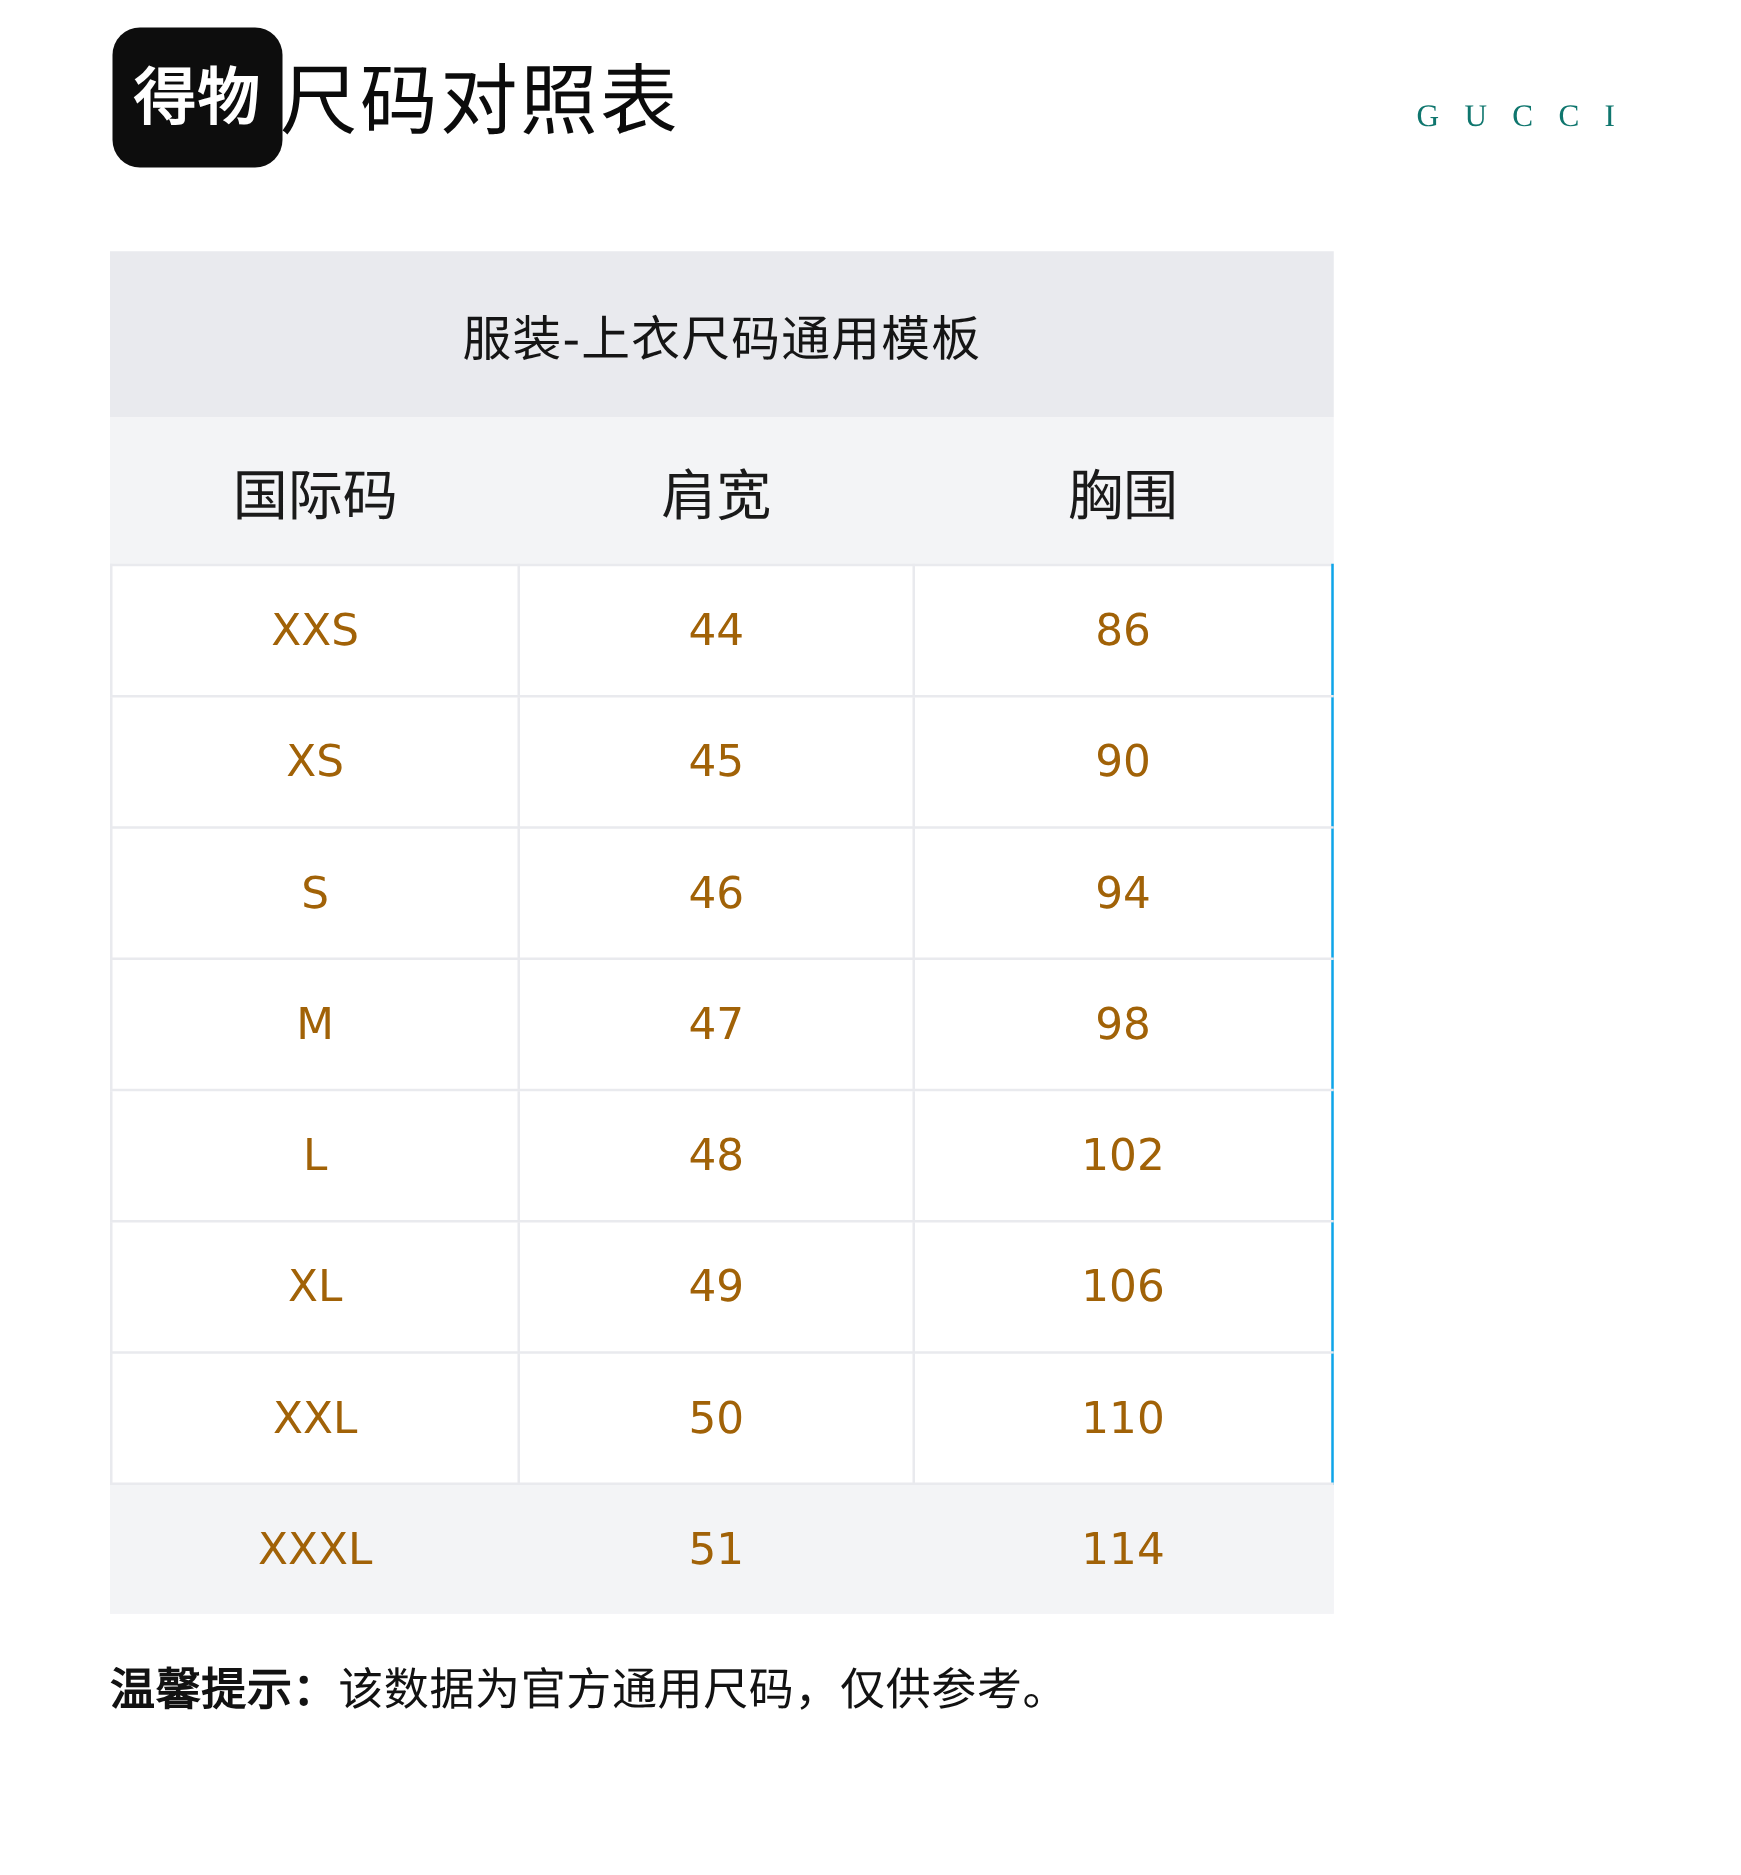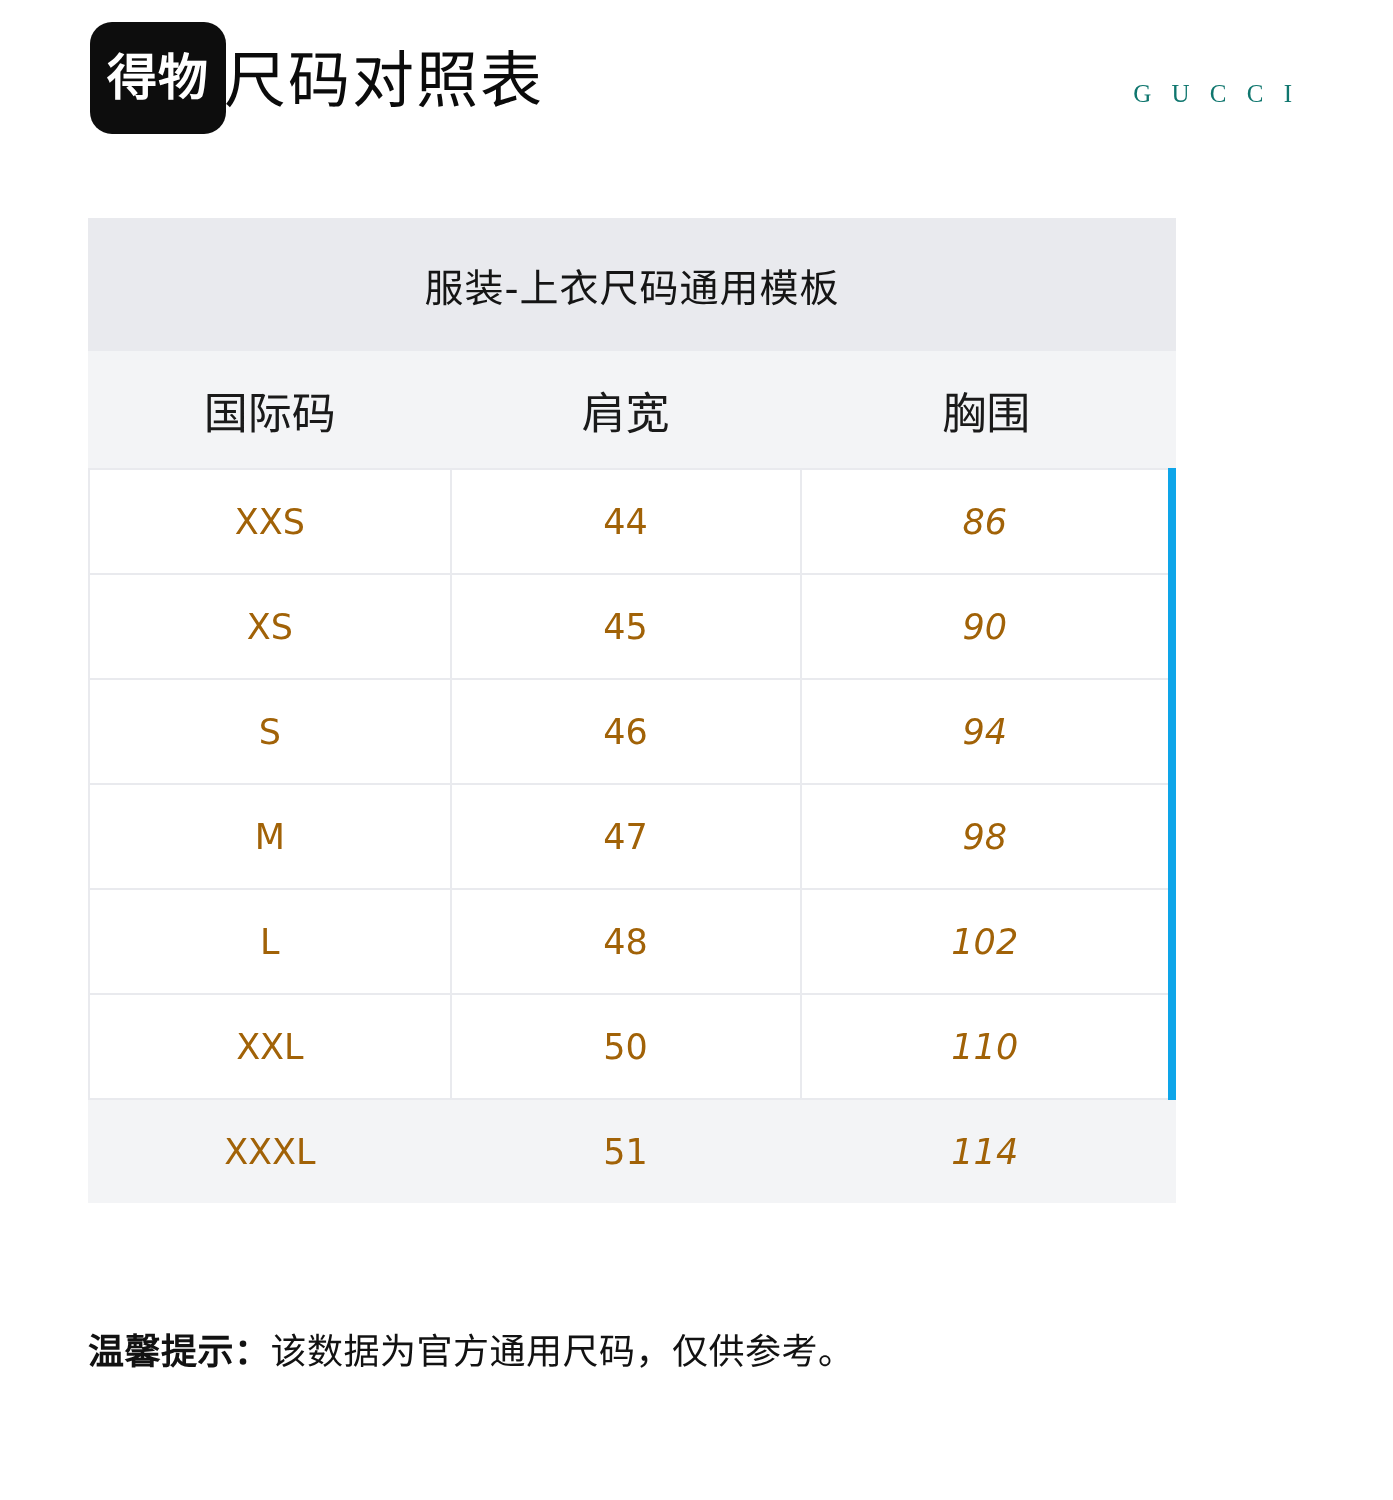--- a/index.html
+++ b/index.html
@@ -66,23 +66,23 @@
     right: 4px;
     font-size: 25px;
     letter-spacing: 7px;
     color: #0f766e;
     font-family: "Liberation Serif", "DejaVu Serif", serif;
   }
 
   
   .table-wrap {
     position: absolute;
-    top: 218px;
+    top: 201px;
     left: 88px;
-    width: 1088px;
+    width: 979px;
   }
   .table-caption {
     height: 133px;
     background: #e9eaee;
     display: flex;
     align-items: center;
     justify-content: center;
     font-size: 39px;
     color: #151515;
     letter-spacing: 1px;
@@ -129,22 +129,21 @@
     border-right-color: #f3f4f6;
     border-left-color: #f3f4f6;
   }
   table.size-table tbody tr:last-child td:first-child {
     border-left-color: #f3f4f6;
   }
   table.size-table tbody tr:last-child td:last-child {
     border-right-color: #f3f4f6;
   }
   table.size-table tbody tr td:last-child {
-    border-right: 8px solid #0ea5e9;
-    font-style: italic;
+    border-right: 2px solid #0ea5e9;
   }
 
   
   .note {
     position: absolute;
     left: 88px;
     top: 1322px;
     width: 1220px;
     font-size: 36px;
     color: #121212;
@@ -207,20 +206,25 @@
           <td>M</td>
           <td>47</td>
           <td>98</td>
         </tr>
         <tr>
           <td>L</td>
           <td>48</td>
           <td>102</td>
         </tr>
         <tr>
+          <td>XL</td>
+          <td>49</td>
+          <td>106</td>
+        </tr>
+        <tr>
           <td>XXL</td>
           <td>50</td>
           <td>110</td>
         </tr>
         <tr>
           <td>XXXL</td>
           <td>51</td>
           <td>114</td>
         </tr>
       </tbody>

